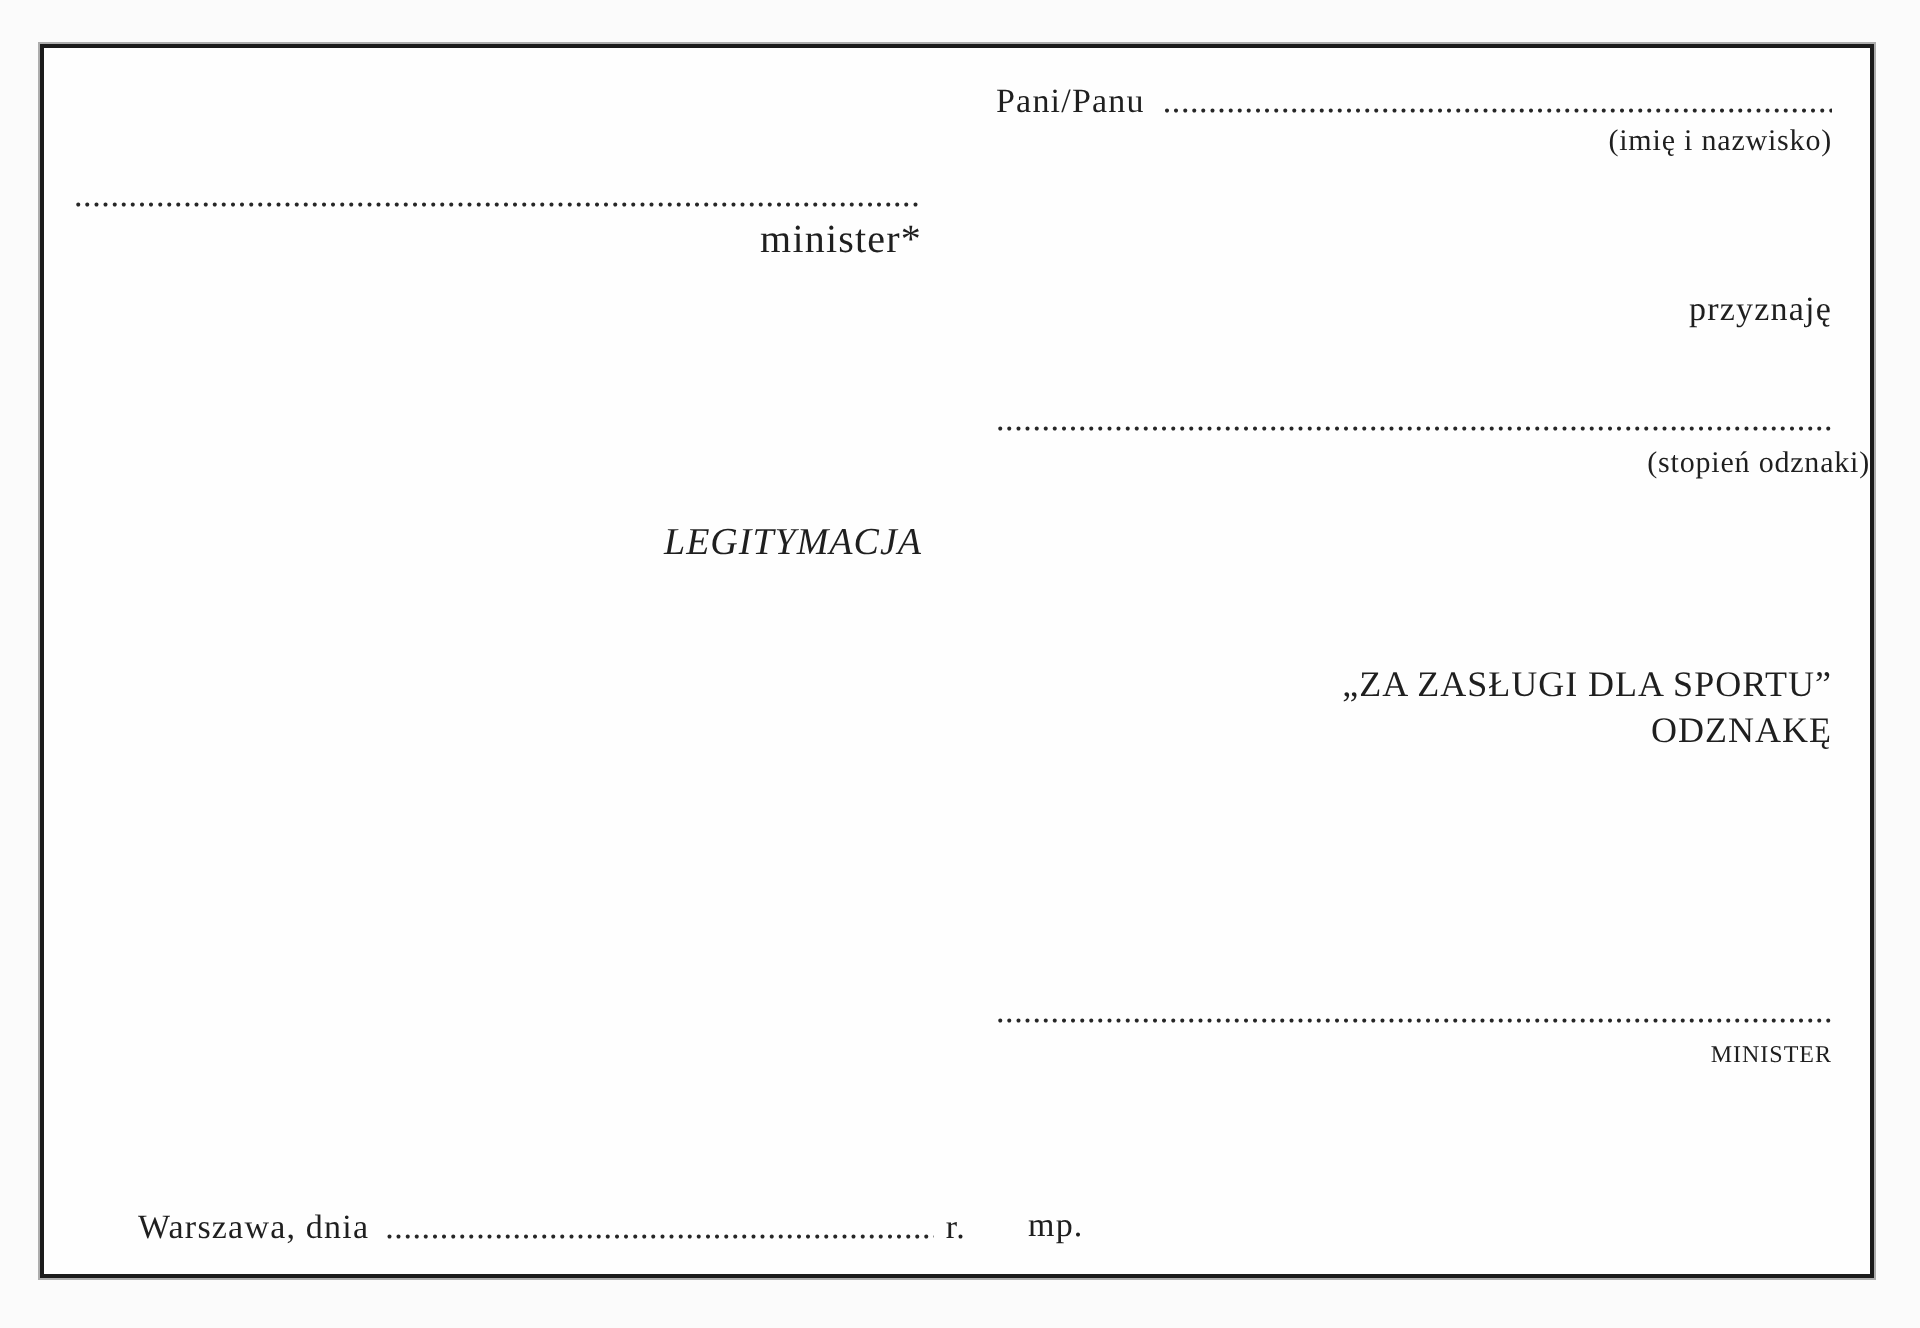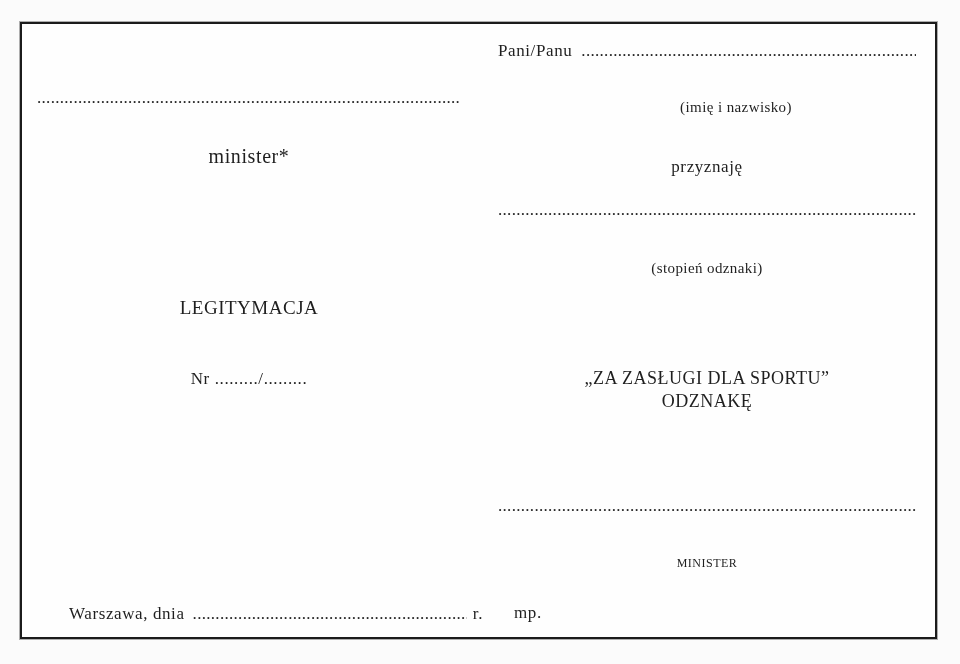--- a/index.html
+++ b/index.html
@@ -26,21 +26,21 @@
     box-shadow: 0 0 0 1px #adadad;
   }
   .el {
     position: absolute;
     font-size: 17px;
     line-height: 22px;
     letter-spacing: 0.6px;
     white-space: nowrap;
     color: #1f1f1f;
   }
-  .center { text-align: center; margin-top: 36px; }
+  .center { text-align: right; }
   .dots {
     overflow: hidden;
     font-size: 17px;
     letter-spacing: 0.3px;
     color: #262626;
   }
   .dotline {
     position: absolute;
     height: 20px;
     line-height: 20px;
@@ -58,20 +58,21 @@
   .row {
     display: flex;
     align-items: baseline;
     overflow: hidden;
   }
   .row .dots { flex: 1 1 auto; }
   .title-main {
     font-size: 19px;
     line-height: 24px;
     letter-spacing: 0.5px;
+    font-style: italic;
   }
   .badge-block {
     font-size: 18px;
     line-height: 23px;
     letter-spacing: 0.5px;
   }
   .sig-caption {
     font-size: 12px;
     line-height: 20px;
     letter-spacing: 0.5px;
@@ -83,40 +84,39 @@
 
 <div class="page">
   <div class="card">
 
     <div class="dotline" style="left:15px; top:64px; width:424px;">........................................................................................................................................</div>
 
     <div class="el center" style="left:15px; top:86px; width:424px; font-size:20px; line-height:20px;">minister*</div>
 
     <div class="el center title-main" style="left:15px; top:236px; width:424px;">LEGITYMACJA</div>
 
-    <div class="el center" style="left:15px; top:308px; width:424px;">Nr ........./.........</div>
 
     <div class="el row" style="left:20px; top:579px; width:414px;margin-left:27px;">
       <span>Warszawa, dnia</span>
       <span class="dots" style="margin-left:8px;">........................................................................................................................................</span>
       <span style="margin-left:6px;">r.</span>
     </div>
 
     <div class="el row" style="left:476px; top:16px; width:418px;">
       <span>Pani/Panu</span>
       <span class="dots" style="margin-left:9px;">........................................................................................................................................</span>
     </div>
 
     <div class="el center caption indent58" style="left:476px; top:37px; width:418px;">(imię i nazwisko)</div>
 
-    <div class="el center" style="left:476px; top:96px; width:418px;">przyznaję</div>
+    <div class="el center" style="left:476px; top:120px; width:418px;">przyznaję</div>
 
     <div class="dotline" style="left:476px; top:176px; width:418px;">........................................................................................................................................</div>
 
-    <div class="el center caption" style="left:476px; top:198px; width:418px;">(stopień odznaki)</div>
+    <div class="el center caption" style="left:495px; top:198px; width:418px;">(stopień odznaki)</div>
 
     <div class="el center badge-block" style="left:476px; top:307px; width:418px;">
       <div>„ZA ZASŁUGI DLA SPORTU”</div>
       <div>ODZNAKĘ</div>
     </div>
 
     <div class="dotline" style="left:476px; top:472px; width:418px;">........................................................................................................................................</div>
 
     <div class="el center sig-caption" style="left:476px; top:493px; width:418px;">MINISTER</div>
 

